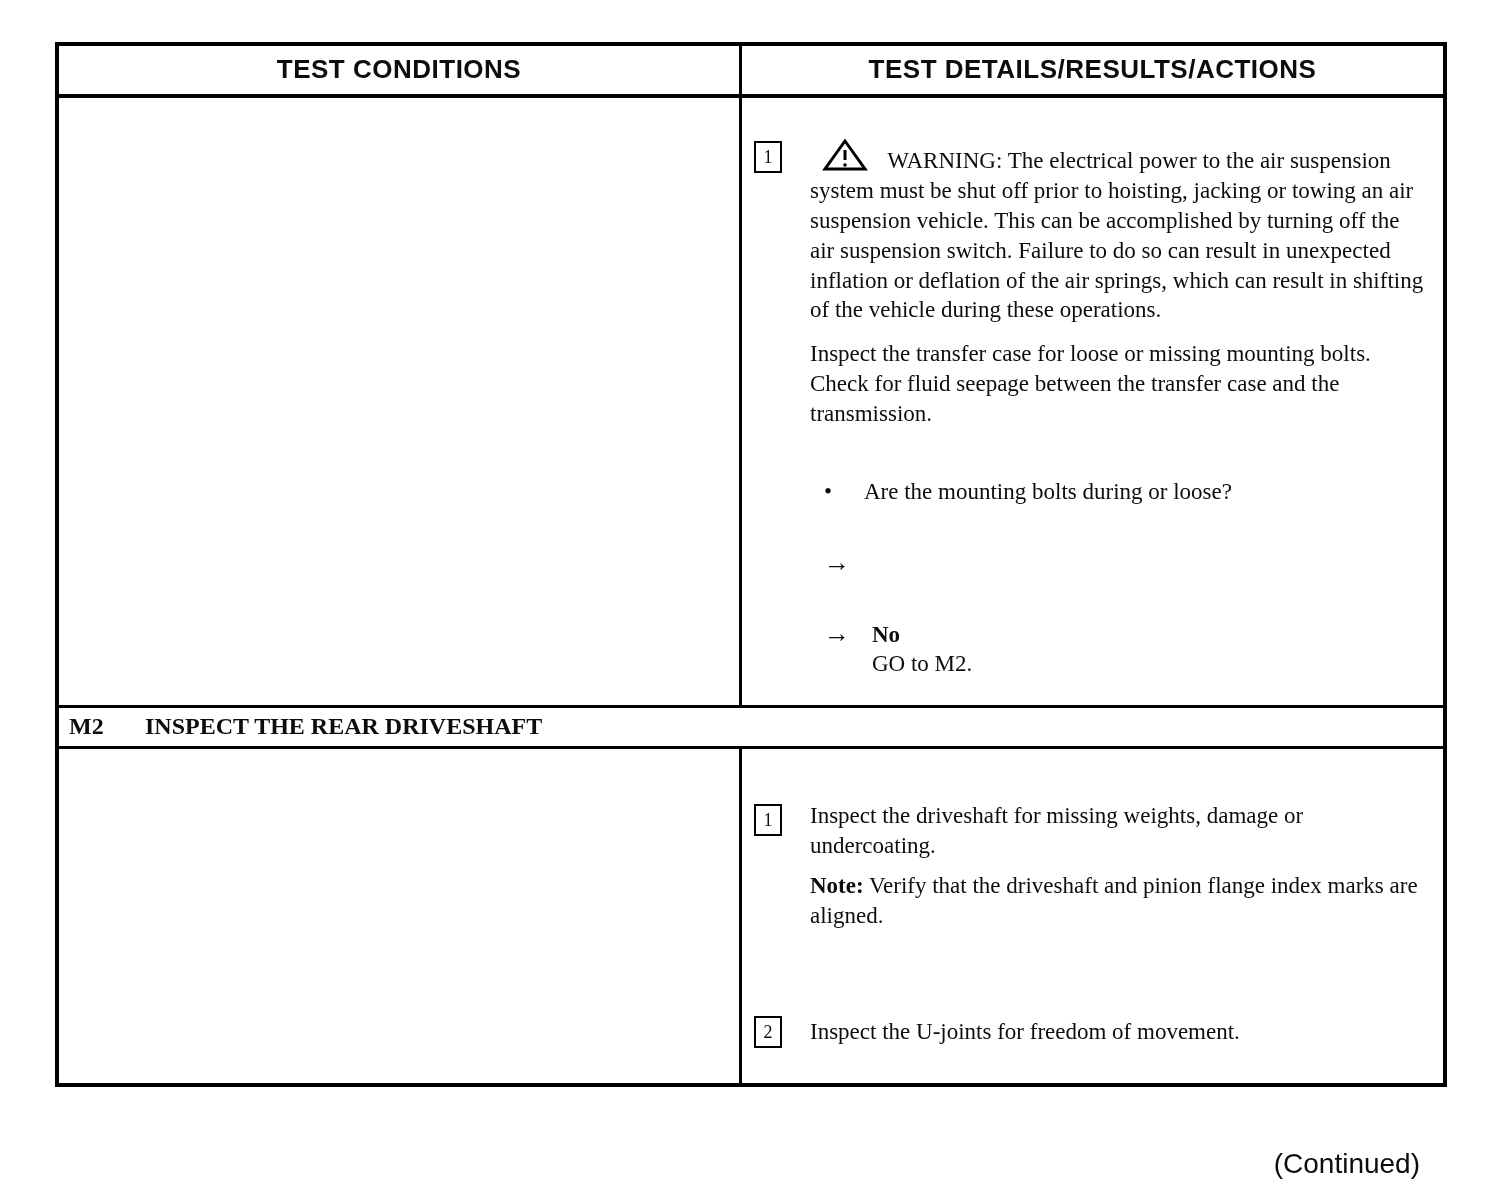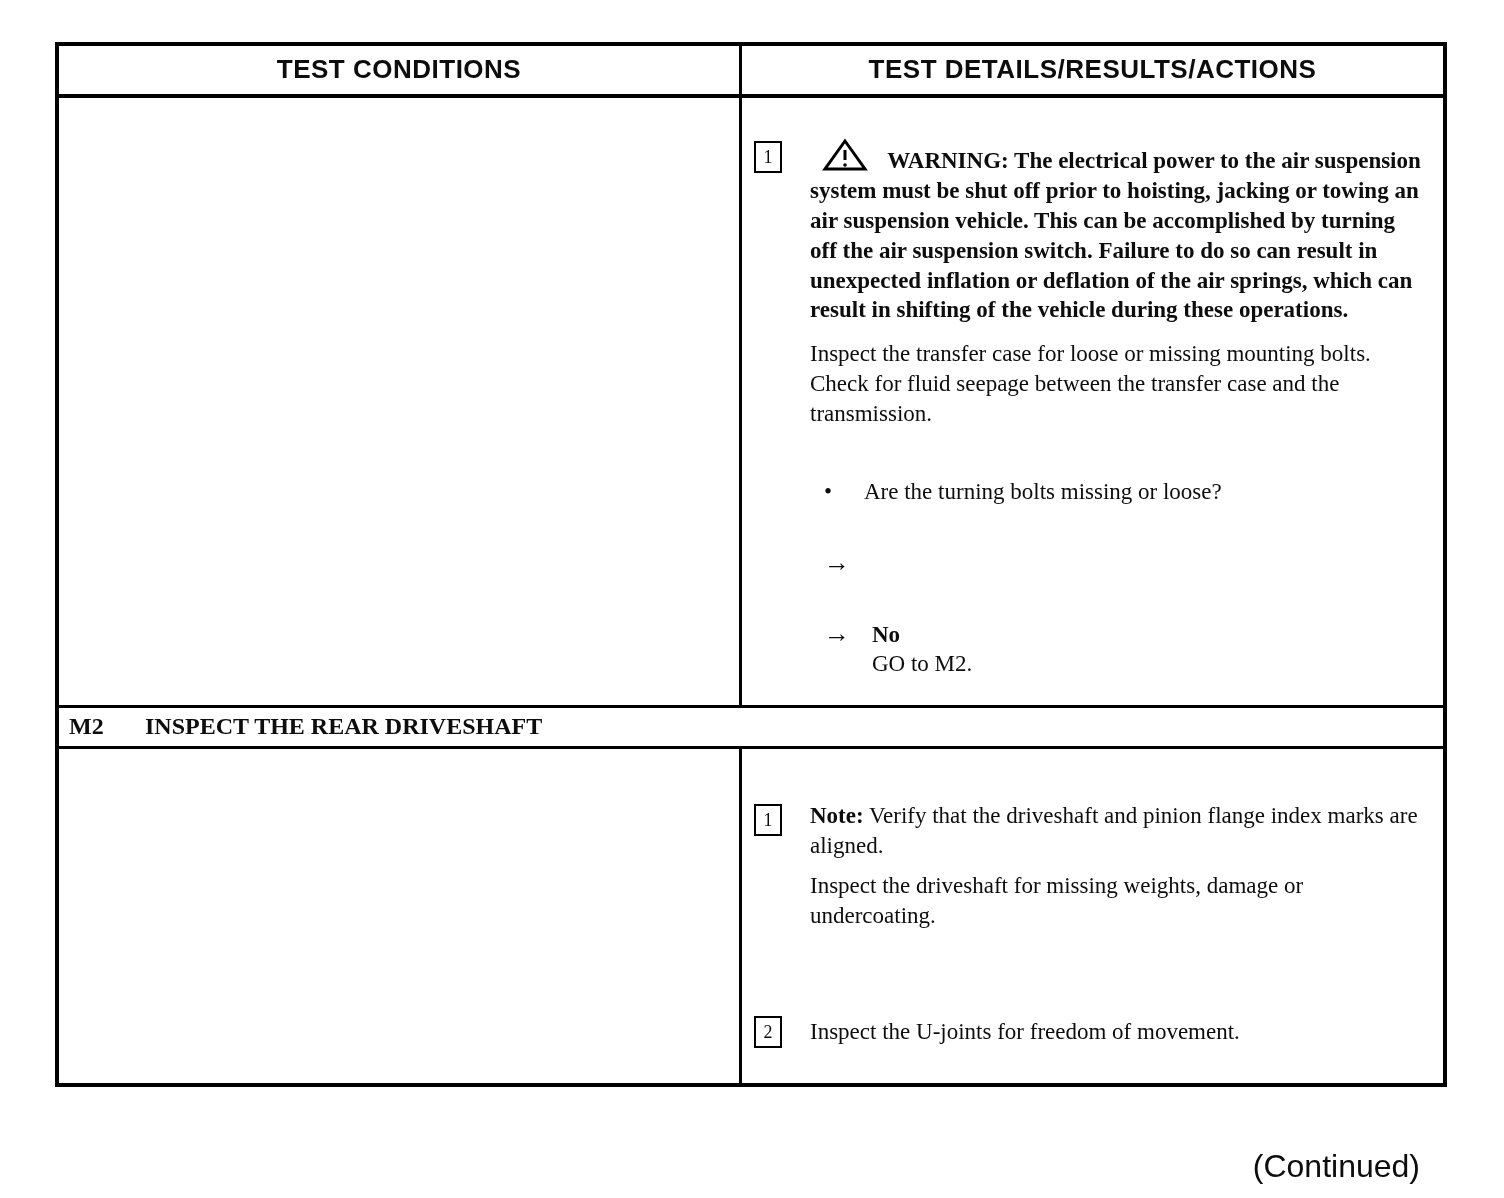--- a/index.html
+++ b/index.html
@@ -102,21 +102,21 @@
     font-size: 18px;
     line-height: 28px;
     font-family: "Liberation Serif", serif;
   }
   .step-body {
     max-width: 632px;
     font-size: 23px;
     line-height: 1.3;
   }
   .warning-para {
-    font-weight: bold;
+    font-weight: normal;
     margin: 0 0 14px 0;
   }
   .warning-icon-svg {
     vertical-align: -4px;
     margin: 0 14px 0 12px;
   }
   .plain-para {
     margin: 0 0 10px 0;
   }
   .question-row {
@@ -156,21 +156,21 @@
     margin-top: 82px;
   }
   .m2-step2 .step-body {
     padding-top: 4px;
   }
   .continued {
     position: absolute;
     top: 1148px;
     right: 84px;
     font-family: "Liberation Sans", sans-serif;
-    font-size: 32px;
+    font-size: 28px;
   }
 </style>
 </head>
 <body>
 
 <div class="page">
 
   <div class="doc-table">
 
     <div class="header-row">
@@ -193,21 +193,21 @@
                 <line x1="23" y1="12" x2="23" y2="22" stroke="#000" stroke-width="3"></line>
                 <circle cx="23" cy="27" r="1.8" fill="#000"></circle>
               </svg>
               <span>WARNING: The electrical power to the air suspension system must be shut off prior to hoisting, jacking or towing an air suspension vehicle. This can be accomplished by turning off the air suspension switch. Failure to do so can result in unexpected inflation or deflation of the air springs, which can result in shifting of the vehicle during these operations.</span>
             </p>
 
             <p class="plain-para">Inspect the transfer case for loose or missing mounting bolts. Check for fluid seepage between the transfer case and the transmission.</p>
 
             <div class="question-row">
               <span class="bullet-glyph">•</span>
-              <span class="question-text">Are the turning bolts missing or loose?</span>
+              <span class="question-text">Are the mounting bolts during or loose?</span>
             </div>
 
             <div class="action-block">
               <span class="arrow-glyph">→</span>
               <div class="action-text">
               </div>
             </div>
 
             <div class="action-block">
               <span class="arrow-glyph">→</span>
@@ -228,25 +228,25 @@
       <span>INSPECT THE REAR DRIVESHAFT</span>
     </div>
 
     <div class="content-row last">
       <div class="content-left"></div>
       <div class="content-right m2">
 
         <div class="step">
           <span class="step-num">1</span>
           <div class="step-body">
+            <p class="plain-para">Inspect the driveshaft for missing weights, damage or undercoating.</p>
             <p class="plain-para">
               <span class="note-label">Note:</span>
               <span>Verify that the driveshaft and pinion flange index marks are aligned.</span>
             </p>
-            <p class="plain-para">Inspect the driveshaft for missing weights, damage or undercoating.</p>
           </div>
         </div>
 
         <div class="step m2-step2">
           <span class="step-num">2</span>
           <div class="step-body">
             <p class="plain-para">Inspect the U-joints for freedom of movement.</p>
           </div>
         </div>
 

